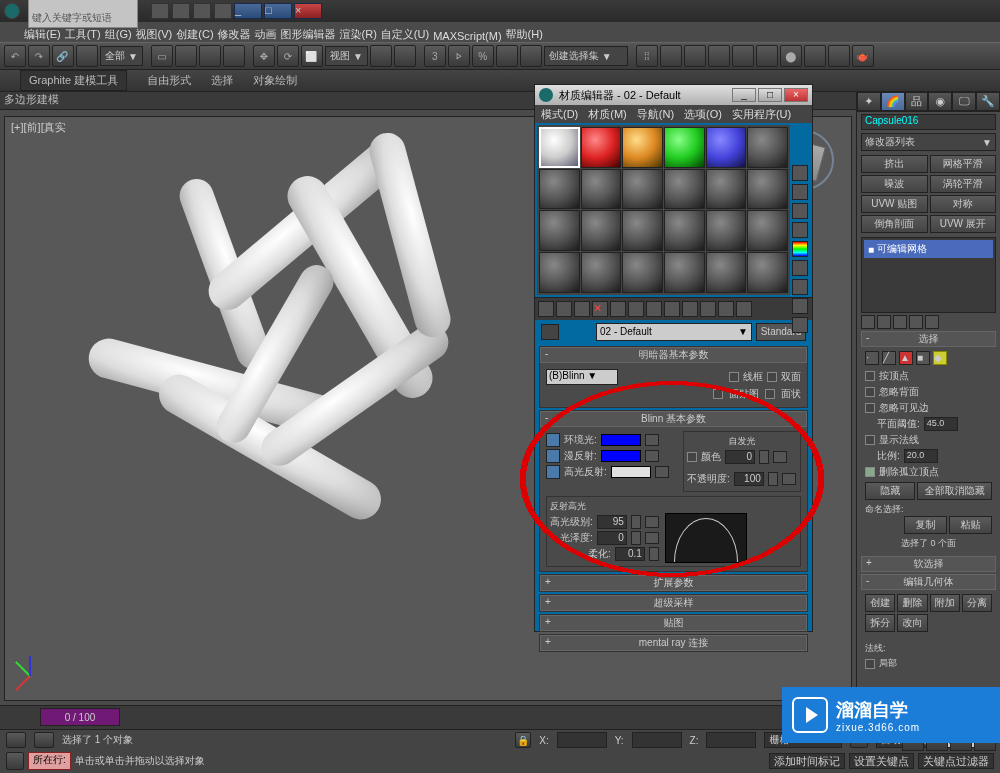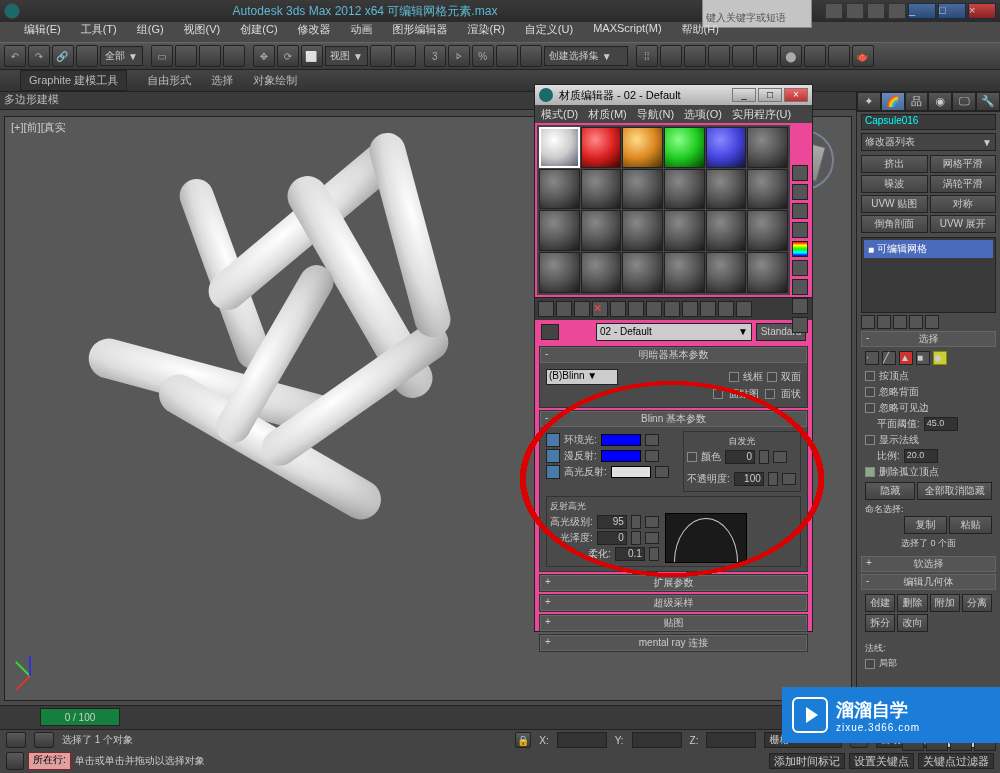--- a/index.html
+++ b/index.html
@@ -5,21 +5,21 @@
 * { box-sizing: border-box; margin: 0; padding: 0; font-family: "Microsoft YaHei", sans-serif; }
 body { width: 1000px; height: 773px; background: #4a4a4a; overflow: hidden; font-size: 11px; color: #ccc; position: relative; }
 .titlebar { height: 22px; background: linear-gradient(#3a3a3a,#2a2a2a); display: flex; align-items: center; padding: 0 4px; }
 .titlebar .logo { width: 16px; height: 16px; background: #1a6a6a; border-radius: 50%; margin-right: 8px; border:1px solid #444;}
 .titlebar .title { flex: 1; text-align: center; color: #5fb9d4; font-size: 12px; }
 .titlebar .search { width: 110px; height: 16px; background: #c4c4c4; border: 1px solid #888; margin-right: 10px; font-size:10px; color:#555; padding:16px 3px;}
 .titlebar .icon-btn { width: 18px; height: 16px; background: #555; margin-left: 3px; border:1px solid #333; }
 .titlebar .win-btn { width: 28px; height: 16px; background: linear-gradient(#4a6a9a,#2a4a7a); margin-left: 2px; border:1px solid #1a2a4a; }
 .titlebar .win-btn.close { background: linear-gradient(#c44,#822); }
 
-.menubar { height: 20px; background: #4a4a4a; display: flex; align-items: flex-start; padding-left: 24px; gap: 20px; font-size: 11px; color: #ddd; }
+.menubar { height: 20px; background: #4a4a4a; display: flex; align-items: flex-end; padding-left: 24px; gap: 4px; font-size: 11px; color: #ddd; }
 .menubar span { cursor: default; }
 
 .toolbar-row { height: 28px; background: linear-gradient(#555,#3a3a3a); border-top: 1px solid #666; border-bottom: 1px solid #222; display: flex; align-items: center; padding: 0 4px; gap: 2px; }
 .tool-btn { width: 22px; height: 22px; background: linear-gradient(#5a5a5a,#3a3a3a); border: 1px solid #222; border-radius: 2px; display:flex; align-items:center; justify-content:center; font-size:10px; color:#aaa;}
 .tool-sep { width: 4px; height: 22px; }
 .tool-combo { height: 20px; background: #444; border: 1px solid #222; padding: 0 4px; font-size: 10px; display:flex; align-items:center; gap:3px;}
 
 .graphite-bar { height: 22px; background: linear-gradient(#444,#333); display: flex; align-items: center; padding-left: 20px; gap: 20px; font-size: 11px; border-bottom:1px solid #222;}
 .graphite-bar span { color: #bbb; }
 .poly-bar { height: 18px; background: #3a3a3a; padding-left: 4px; font-size: 11px; color: #bbb; border-bottom:1px solid #222;}
@@ -31,21 +31,21 @@
 .axis-gizmo .ax { position: absolute; width: 2px; height: 20px; left: 10px; bottom: 10px; transform-origin: bottom center; }
 .axis-gizmo .ax.r { background: #d33; transform: rotate(-135deg); }
 .axis-gizmo .ax.g { background: #3d3; transform: rotate(-45deg); }
 .axis-gizmo .ax.b { background: #33d; transform: rotate(0deg); }
 
 .capsule { position: absolute; background: radial-gradient(ellipse at 40% 30%, #fff, #ddd 50%, #999); border-radius: 20px; }
 .viewcube { position: absolute; right: 14px; top: 14px; width: 60px; height: 60px; }
 .viewcube .cube { position:absolute; inset:12px; background: linear-gradient(#aaa,#888); transform: rotate(15deg); border:1px solid #666;}
 .viewcube .ring { position:absolute; inset:0; border:2px solid #8aa0c0; border-radius:50%; opacity:.6;}
 
-.mat-editor { position: absolute; left: 534px; top: 84px; width: 279px; height: 548px; background: #ec4899; border: 1px solid #222; z-index: 5; }
+.mat-editor { position: absolute; left: 534px; top: 84px; width: 279px; height: 548px; background: #0369a1; border: 1px solid #222; z-index: 5; }
 .mat-title { height: 20px; background: linear-gradient(#e0e0e0,#b0b0b0); color: #000; font-size: 11px; display: flex; align-items: center; padding: 0 4px; }
 .mat-title .ic { width:14px; height:14px; background:#1a6a6a; border-radius:50%; margin-right:6px;}
 .mat-title .sp { flex: 1; }
 .mat-title .wbtn { width: 24px; height: 14px; background: linear-gradient(#ddd,#aaa); border:1px solid #777; margin-left:2px; font-size:10px; text-align:center;}
 .mat-title .wbtn.x { background: linear-gradient(#e66,#b33); color:#fff;}
 .mat-menu { height: 18px; display: flex; align-items: center; gap: 10px; padding-left: 6px; font-size: 11px; color: #ddd; background:#444;}
 .mat-slots { position: relative; padding: 2px; background: #444; display: grid; grid-template-columns: repeat(6, 1fr); gap: 1px; margin:2px 22px 2px 2px;}
 .mat-slot { aspect-ratio: 1; background: radial-gradient(circle at 35% 30%, #888, #555 50%, #1a1a1a); border: 1px solid #222; }
 .mat-slot.sel { border:2px solid #fff; background: radial-gradient(circle at 35% 30%, #fff, #ccc 50%, #5a5a70);}
 .mat-slot.red { background: radial-gradient(circle at 35% 30%, #f88, #d22 50%, #400);}
@@ -98,21 +98,21 @@
 .rp-rollout-hdr .pm { position:absolute; left:4px;}
 .rp-body { font-size:10px; padding:4px;}
 .rp-check-row { display:flex; align-items:center; gap:4px; margin:2px 0;}
 .rp-sub-btn { width:14px; height:14px; background:#555; border:1px solid #222;}
 .rp-sub-btn.yellow { background:#cc3; border-color:#880;}
 .rp-sub-btn.red { background:#c33;}
 .rp-spin { width:34px; height:14px; background:#333; border:1px solid #222; font-size:9px; padding:0 2px;}
 
 .bottom-bar { position: absolute; left: 0; right: 0; bottom: 0; height: 68px; background: #444; border-top:1px solid #222;}
 .timeline { height: 24px; background: #3a3a3a; border-bottom:1px solid #222; position:relative;}
-.time-slider { position:absolute; left:40px; top:2px; width:80px; height:18px; background:#15803d; border:1px solid #222; font-size:10px; display:flex; align-items:center; justify-content:center;}
+.time-slider { position:absolute; left:40px; top:2px; width:80px; height:18px; background:#701a75; border:1px solid #222; font-size:10px; display:flex; align-items:center; justify-content:center;}
 .status-row { height: 20px; display:flex; align-items:center; gap:8px; padding:0 6px; font-size:10px;}
 .status-box { background:#333; border:1px solid #222; padding:0 4px; height:16px; display:flex; align-items:center;}
 .prompt-row { height: 22px; display:flex; align-items:center; gap:4px; padding:0 6px;}
 .prompt-btn { height:18px; background:#e0a0a0; border:1px solid #822; font-size:10px; padding:0 4px; color:#000;}
 .prompt-text { font-size:10px; color:#ccc;}
 .nav-btns { position:absolute; right:4px; bottom:22px; display:flex; gap:2px;}
 .nav-btn { width:22px; height:22px; background:linear-gradient(#555,#3a3a3a); border:1px solid #222;}
 
 .watermark { position:absolute; right:0; bottom:30px; width:218px; height:56px; background:#1b7dd8; z-index:10; display:flex; align-items:center; gap:8px; padding:0 10px;}
 .watermark .wm-logo { width:36px; height:36px; border:2px solid #fff; border-radius:6px; display:flex; align-items:center; justify-content:center;}
@@ -121,21 +121,20 @@
 .watermark .wm-main { font-size:18px; font-weight:bold;}
 .watermark .wm-sub { font-size:10px; letter-spacing:1px;}
 
 .viewcube-wrapper { position:absolute; right:152px; top:116px; width:60px; height:60px; z-index:3;}
 </style>
 </head>
 <body>
 
 <div class="titlebar">
   <div class="logo"></div>
-  <div class="title">Autodesk 3ds Max 2012 x64   可编辑网格元素.max</div>
   <div class="search">键入关键字或短语</div>
   <div class="icon-btn"></div>
   <div class="icon-btn"></div>
   <div class="icon-btn"></div>
   <div class="icon-btn"></div>
   <div class="win-btn">_</div>
   <div class="win-btn">□</div>
   <div class="win-btn close">×</div>
 </div>
 

